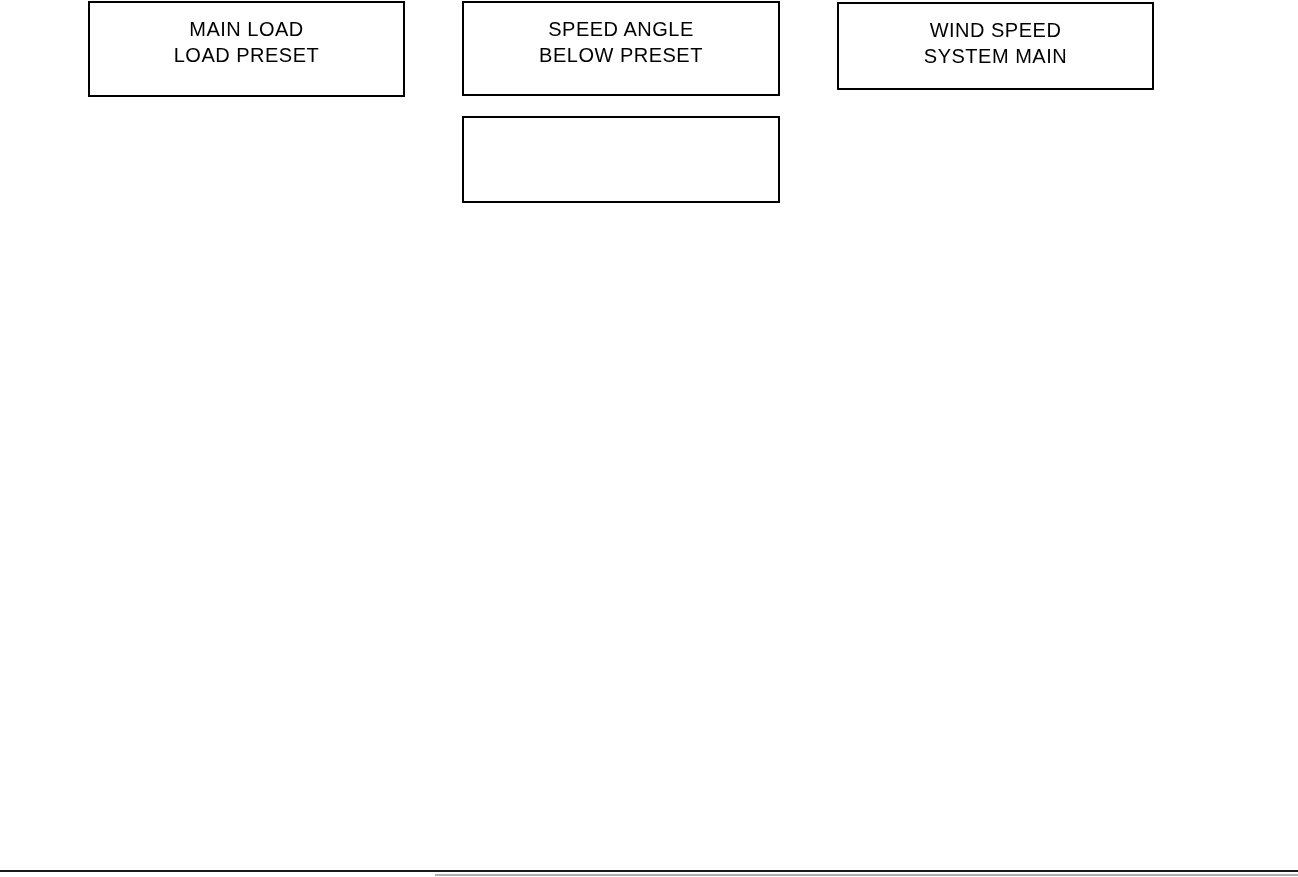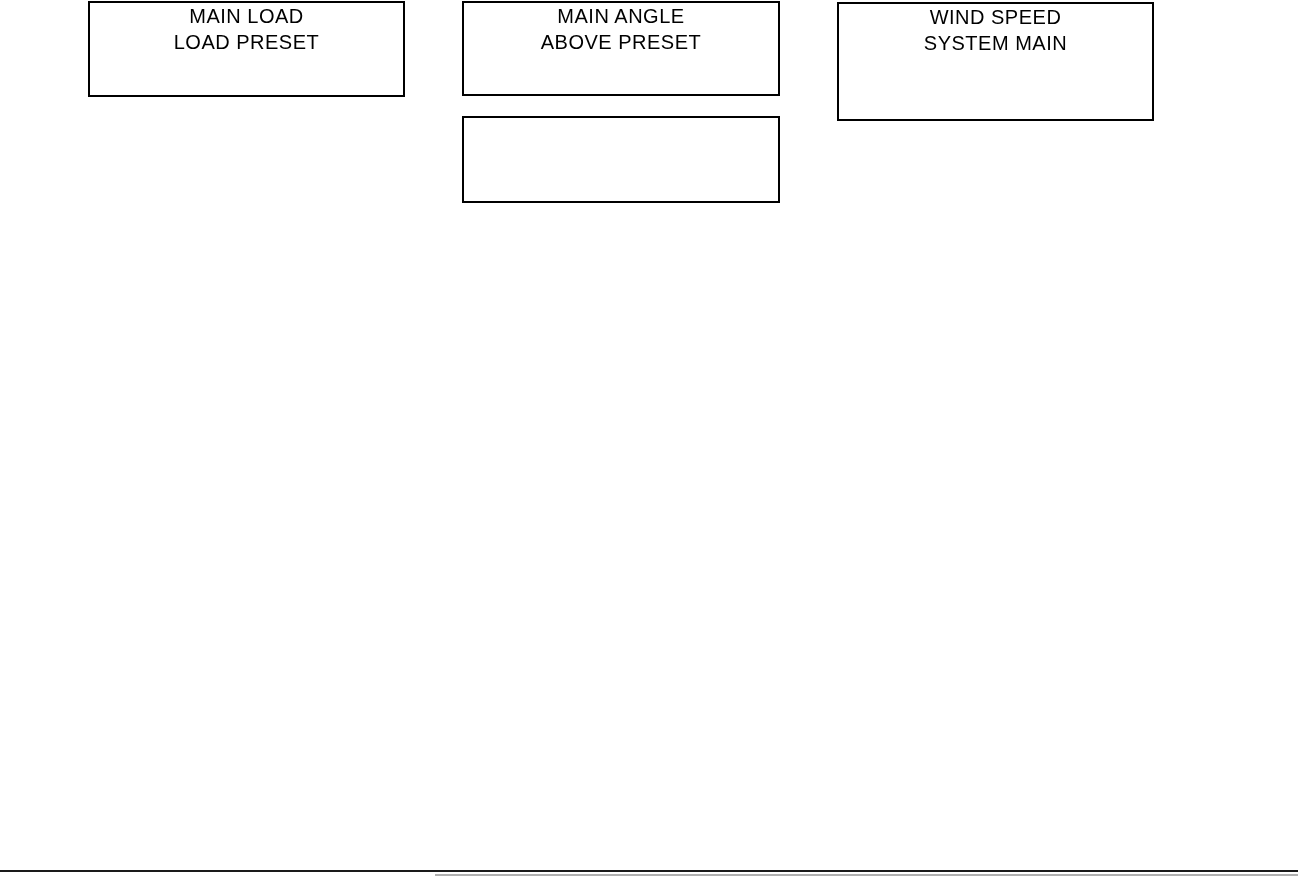--- a/index.html
+++ b/index.html
@@ -18,28 +18,29 @@
   .alarm-box {
     position: absolute;
     box-sizing: border-box;
     border: 2px solid #000000;
     background: #ffffff;
     text-align: center;
     color: #000000;
     font-size: 20px;
     line-height: 26px;
     letter-spacing: 0.5px;
+    padding-top: 13px;
   }
   .alarm-box .line {
     display: block;
     white-space: nowrap;
   }
   .box-1 { left: 88px;  top: 1px;   width: 317px; height: 96px; }
   .box-2 { left: 462px; top: 1px;   width: 318px; height: 95px; }
-  .box-3 { left: 837px; top: 2px;   width: 317px; height: 119px; }
+  .box-3 { left: 837px; top: 2px;   width: 317px; height: 88px; }
   .box-4 { left: 462px; top: 116px; width: 318px; height: 87px; }
   .footer-rule {
     position: absolute;
     left: 0;
     top: 870px;
     width: 1298px;
     height: 2px;
     background: #1a1a1a;
   }
   .footer-rule-secondary {
@@ -55,22 +56,22 @@
 <body>
 
 <div class="page">
 
   <div class="alarm-box box-1">
     <span class="line">MAIN LOAD</span>
     <span class="line">LOAD PRESET</span>
   </div>
 
   <div class="alarm-box box-2">
-    <span class="line">MAIN ANGLE</span>
-    <span class="line">ABOVE PRESET</span>
+    <span class="line">SPEED ANGLE</span>
+    <span class="line">BELOW PRESET</span>
   </div>
 
   <div class="alarm-box box-3">
     <span class="line">WIND SPEED</span>
     <span class="line">SYSTEM MAIN</span>
   </div>
 
   <div class="alarm-box box-4">
     <span class="line"></span>
     <span class="line"></span>

